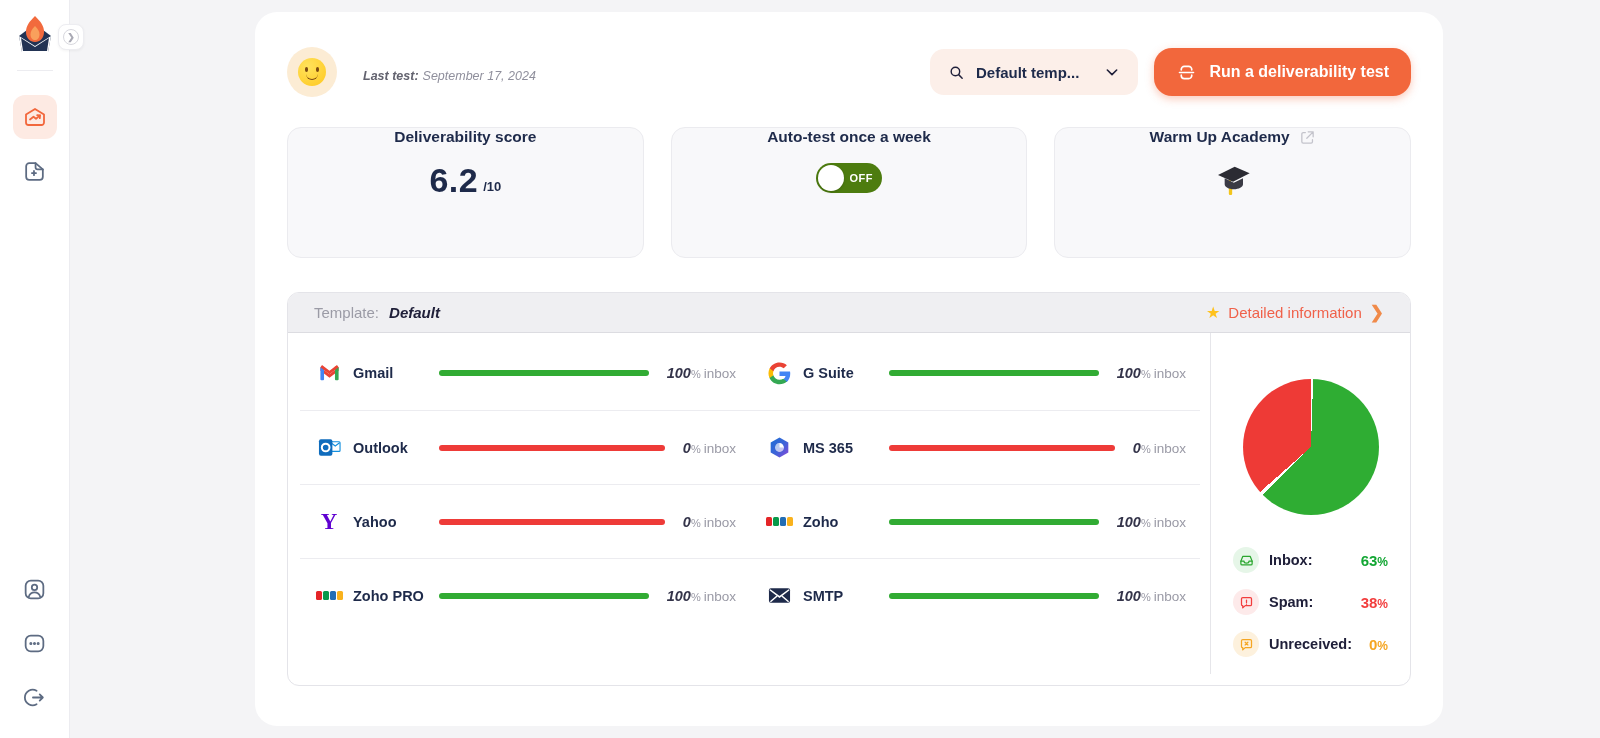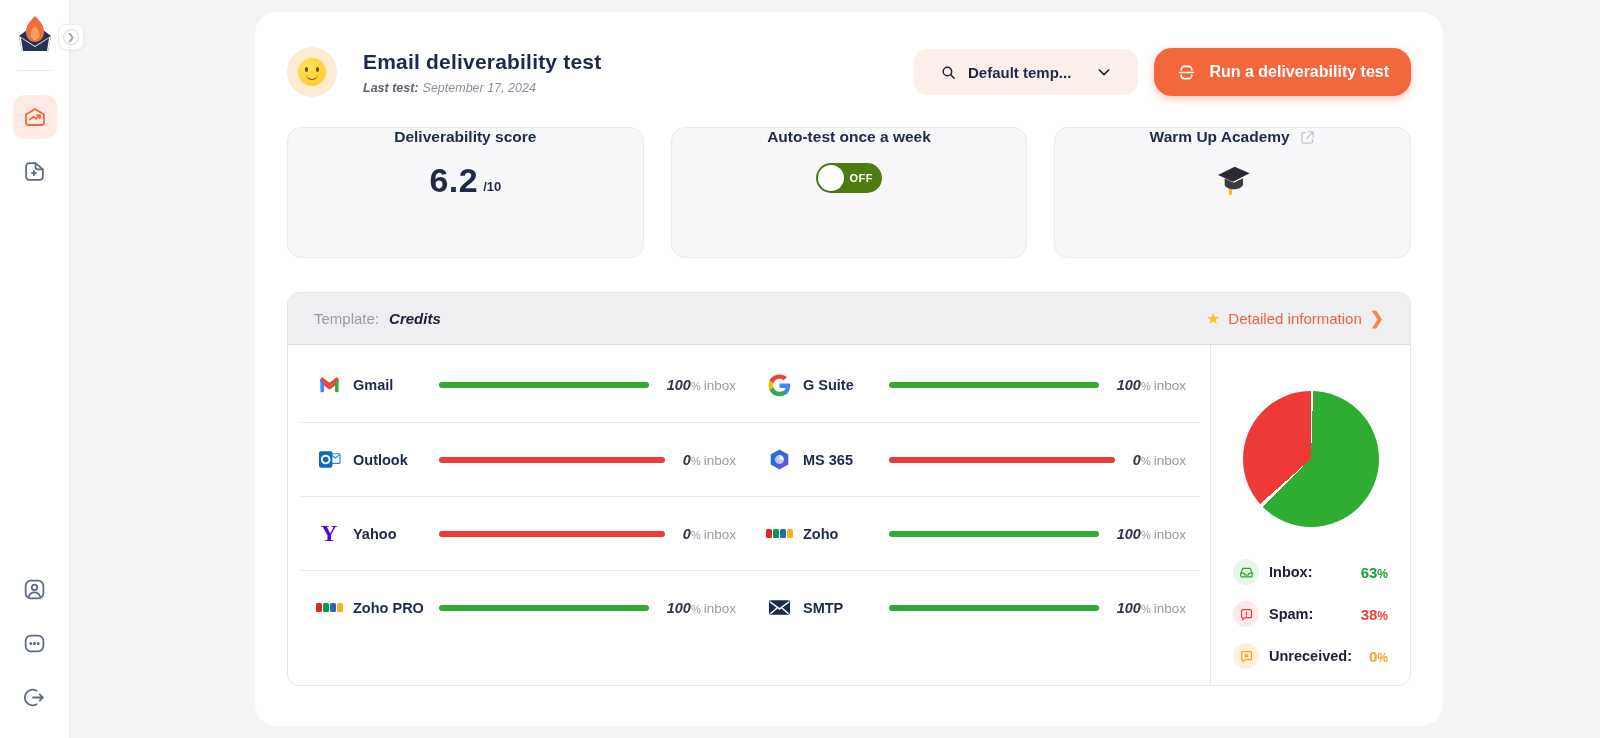--- a/index.html
+++ b/index.html
@@ -34,21 +34,21 @@
   .smiley { width:28px; height:28px; border-radius:50%; background:radial-gradient(circle at 35% 30%, #ffe25c, #ffc81f); position:relative; }
   .smiley:before, .smiley:after { content:""; position:absolute; top:9px; width:3.4px; height:4.6px; border-radius:50%; background:#7c4a12; }
   .smiley:before { left:7px; } .smiley:after { right:7px; }
   .smiley span { position:absolute; left:8px; bottom:6px; width:12px; height:6px; border:1.8px solid #7c4a12;
                  border-top:none; border-left:none; border-right:none; border-radius:0 0 10px 10px; }
   .title-block { margin-left:26px; }
   .page-title { font-size:21px; font-weight:700; color:#1e2a4a; letter-spacing:.2px; }
   .sub-line { margin-top:7px; font-size:12.5px; font-style:italic; color:#8f8f9c; }
   .sub-line b { color:#63636f; font-weight:700; margin-right:4px; }
   .header-actions { margin-left:auto; display:flex; align-items:center; gap:16px; }
-  .template-select { height:46px; padding:0 26px; border-radius:14px; background:#fcefe9; display:flex;
+  .template-select { height:46px; padding:0 18px; border-radius:14px; background:#fcefe9; display:flex;
                      align-items:center; gap:11px; font-size:15px; font-weight:600; color:#1e2a4a; cursor:pointer; }
   .run-btn { height:48px; padding:0 22px; border-radius:18px; background:#f2673c; border:none; color:#fff;
              font-family:inherit; font-size:16px; font-weight:700; display:flex; align-items:center; gap:12px;
              cursor:pointer; box-shadow:0 3px 8px rgba(242,103,60,.35); }
 
   
   .stats-row { display:flex; gap:27px; margin-top:30px; }
   .stat-card { flex:1; height:131px; background:#f8f8fa; border:1px solid #ebebef; border-radius:14px;
                display:flex; flex-direction:column; align-items:center; gap:17px; }
   .stat-label { font-size:15.5px; font-weight:700; color:#1e2a4a; display:flex; align-items:center; gap:9px; }
@@ -58,21 +58,21 @@
   .toggle { width:66px; height:30px; border-radius:15px; background:#4d7c0f; position:relative; cursor:pointer;
             display:flex; align-items:center; }
   .toggle .knob { position:absolute; left:2px; top:2px; width:26px; height:26px; border-radius:50%; background:#fff;
                   box-shadow:0 1px 3px rgba(0,0,0,.18); }
   .toggle .state { position:absolute; right:9px; font-size:11px; font-weight:800; color:#fff; letter-spacing:.5px; }
   .ext-icon { color:#c3c3cb; }
   .grad-cap { width:40px; height:34px; }
 
   
   .panel { margin-top:34px; border:1px solid #e4e4e9; border-radius:12px; overflow:hidden; height:394px; }
-  .panel-header { height:52px; background:#efeff2; border-bottom:1px solid #dcdce1; display:flex; align-items:center; padding:0 26px; }
+  .panel-header { height:40px; background:#efeff2; border-bottom:1px solid #dcdce1; display:flex; align-items:center; padding:0 26px; }
   .tpl-label { font-size:15px; color:#9b9ba6; }
   .tpl-name { margin-left:10px; font-size:15px; font-weight:700; font-style:italic; color:#20203a; }
   .detail-link { margin-left:auto; display:flex; align-items:center; gap:8px; cursor:pointer; }
   .detail-star { color:#ffc21c; font-size:16px; }
   .detail-text { color:#f0614a; font-size:15px; }
   .detail-chev { color:#f08a4a; font-size:17px; font-weight:700; line-height:1; }
 
   .panel-body { display:flex; height:341px; }
   .providers { flex:1; padding:3px 10px 0 12px; }
   .pstripe { height:74px; display:flex; align-items:center; }
@@ -161,21 +161,20 @@
 
 <div class="main-card">
 
   <div class="header-row">
     <div class="avatar">
       <div class="smiley">
           <span></span>
         </div>
     </div>
     <div class="title-block">
-      <div class="page-title">Email deliverability test</div>
       <div class="sub-line">
         <b>Last test:</b><span>September 17, 2024</span>
       </div>
     </div>
     <div class="header-actions">
       <div class="template-select">
         <svg viewBox="0 0 24 24" width="17" height="17" fill="none" stroke="#20203a" stroke-width="2" stroke-linecap="round">
           <circle cx="10.5" cy="10.5" r="6"></circle>
             <path d="M15 15 L20 20"></path>
         </svg>
@@ -223,21 +222,21 @@
         <path d="M20 16 L21 30" stroke="#e8b80c" stroke-width="2" fill="none"></path>
         <path d="M6 14 L26 4 L44 12 L24 22 Z" fill="#2b2b33"></path>
         <path d="M14 18 v7 c0 3.4 5 6 11 6 s11-2.6 11-6 v-7 l-11 5.4 Z" fill="#3a3a44"></path>
       </svg>
     </div>
   </div>
 
   <div class="panel">
     <div class="panel-header">
       <span class="tpl-label">Template:</span>
-      <span class="tpl-name">Credits</span>
+      <span class="tpl-name">Default</span>
       <div class="detail-link">
         <span class="detail-star">★</span>
         <span class="detail-text">Detailed information</span>
         <span class="detail-chev">❯</span>
       </div>
     </div>
 
     <div class="panel-body">
       <div class="providers">
 

